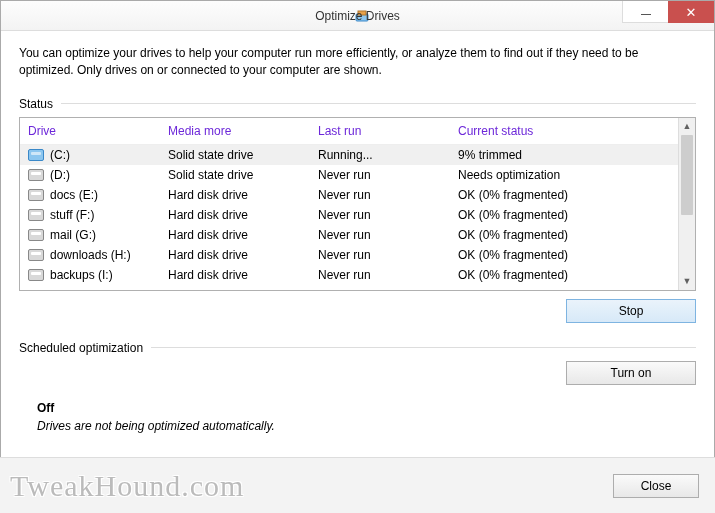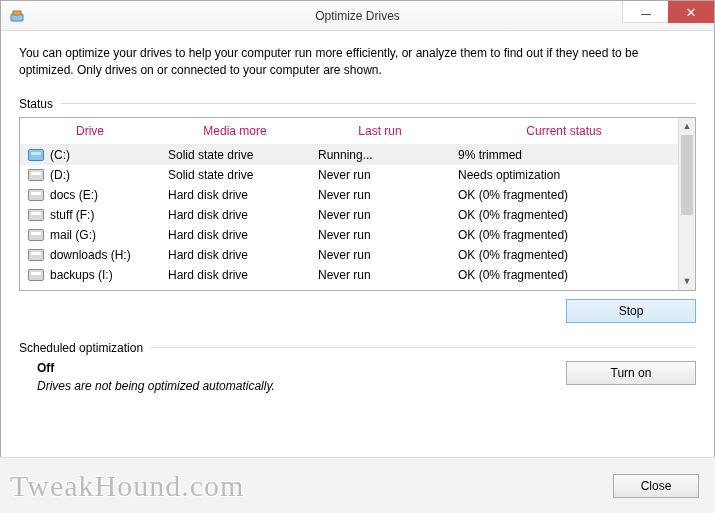--- a/index.html
+++ b/index.html
@@ -14,20 +14,21 @@
     overflow: hidden;
     border: 1px solid #aaa;
   }
   .titlebar {
     height: 30px;
     background: linear-gradient(#fdfdfd, #f3f3f3);
     border-bottom: 1px solid #ddd;
     display: flex;
     align-items: center;
     position: relative;
+    justify-content: center;
   }
   .titlebar .app-icon {
     width: 16px; height: 16px;
     margin-left: 8px;
     display: flex; align-items:center; justify-content:center;
   }
   .titlebar .title {
     position: absolute;
     left: 0; right: 0;
     text-align: center;
@@ -81,27 +82,27 @@
   .drive-list {
     flex: 1;
     overflow: hidden;
   }
   table {
     width: 100%;
     border-collapse: collapse;
     table-layout: fixed;
   }
   thead th {
-    text-align: center;
+    text-align: left;
     font-weight: normal;
     font-size: 12px;
     padding: 6px 8px 6px 8px;
     background: #fff;
     border-bottom: 1px solid #eee;
-    color: #be185d;
+    color: #6d28d9;
   }
   tbody td {
     padding: 3px 8px;
     font-size: 12px;
     color: #000;
     white-space: nowrap;
     overflow: hidden;
   }
   tbody tr.selected td { background: #f0f0f0; }
   tbody tr.cutoff td { padding-top:3px; padding-bottom:0; height:12px; overflow:hidden; vertical-align:top;}
@@ -147,21 +148,21 @@
     padding: 8px 14px;
   }
   .win-button.highlight {
     border: 1px solid #7eb4e1;
     background: linear-gradient(#eaf3fb,#d7e9f8);
   }
 
   .sched-row {
     display:flex; align-items:flex-start; margin-top:6px;
   }
-  .sched-text { flex:1; padding-left:18px;}
+  .sched-text { flex:1; padding-left:18px;margin-top:40px;}
   .sched-text .state { font-weight:bold; margin-bottom:4px; font-size:12px;}
   .sched-text .desc { font-size:12px;font-style:italic;}
 
   .footer {
     position:absolute; left:0; right:0; bottom:0;
     border-top:1px solid #ddd;
     background:#f3f3f3;
     height:56px;
     display:flex; align-items:center; justify-content:flex-end;
     padding-right:16px;

